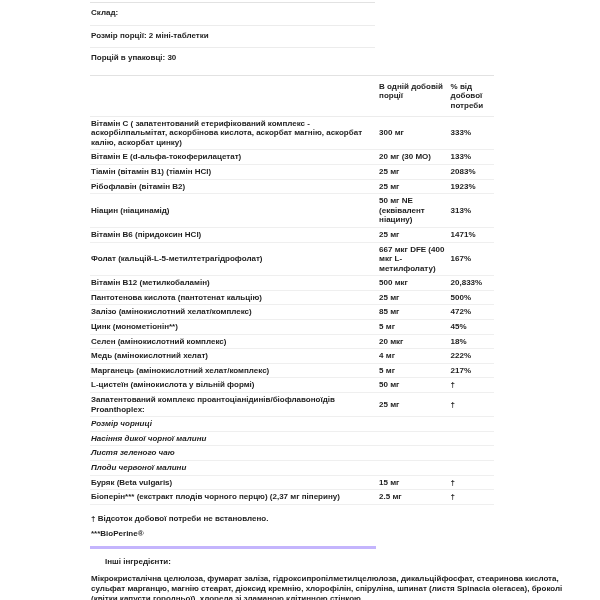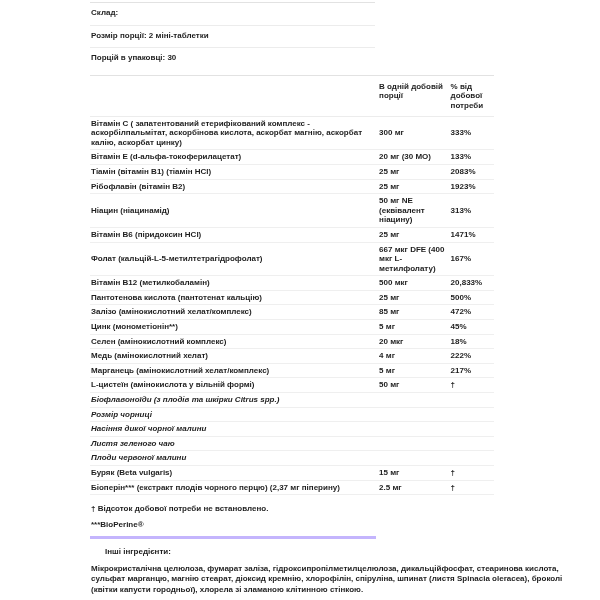--- a/index.html
+++ b/index.html
@@ -150,26 +150,26 @@
           <td class="col-amt">5 мг</td>
           <td class="col-dv">217%</td>
         </tr>
 
         <tr>
           <td class="col-name">L-цистеїн (амінокислота у вільній формі)</td>
           <td class="col-amt">50 мг</td>
           <td class="col-dv">†</td>
         </tr>
 
-
-        <tr>
-          <td class="col-name italic">Біофлавоноїди (з плодів та шкірки Citrus spp.)</td>
-          <td class="col-amt"></td>
-          <td class="col-dv"></td>
-        </tr>
+        <tr>
+          <td class="col-name">Запатентований комплекс проантоціанідинів/біофлавоноїдів Proanthoplex:</td>
+          <td class="col-amt">25 мг</td>
+          <td class="col-dv">†</td>
+        </tr>
+
 
         <tr>
           <td class="col-name italic">Розмір чорниці</td>
           <td class="col-amt"></td>
           <td class="col-dv"></td>
         </tr>
 
         <tr>
           <td class="col-name italic">Насіння дикої чорної малини</td>
           <td class="col-amt"></td>

